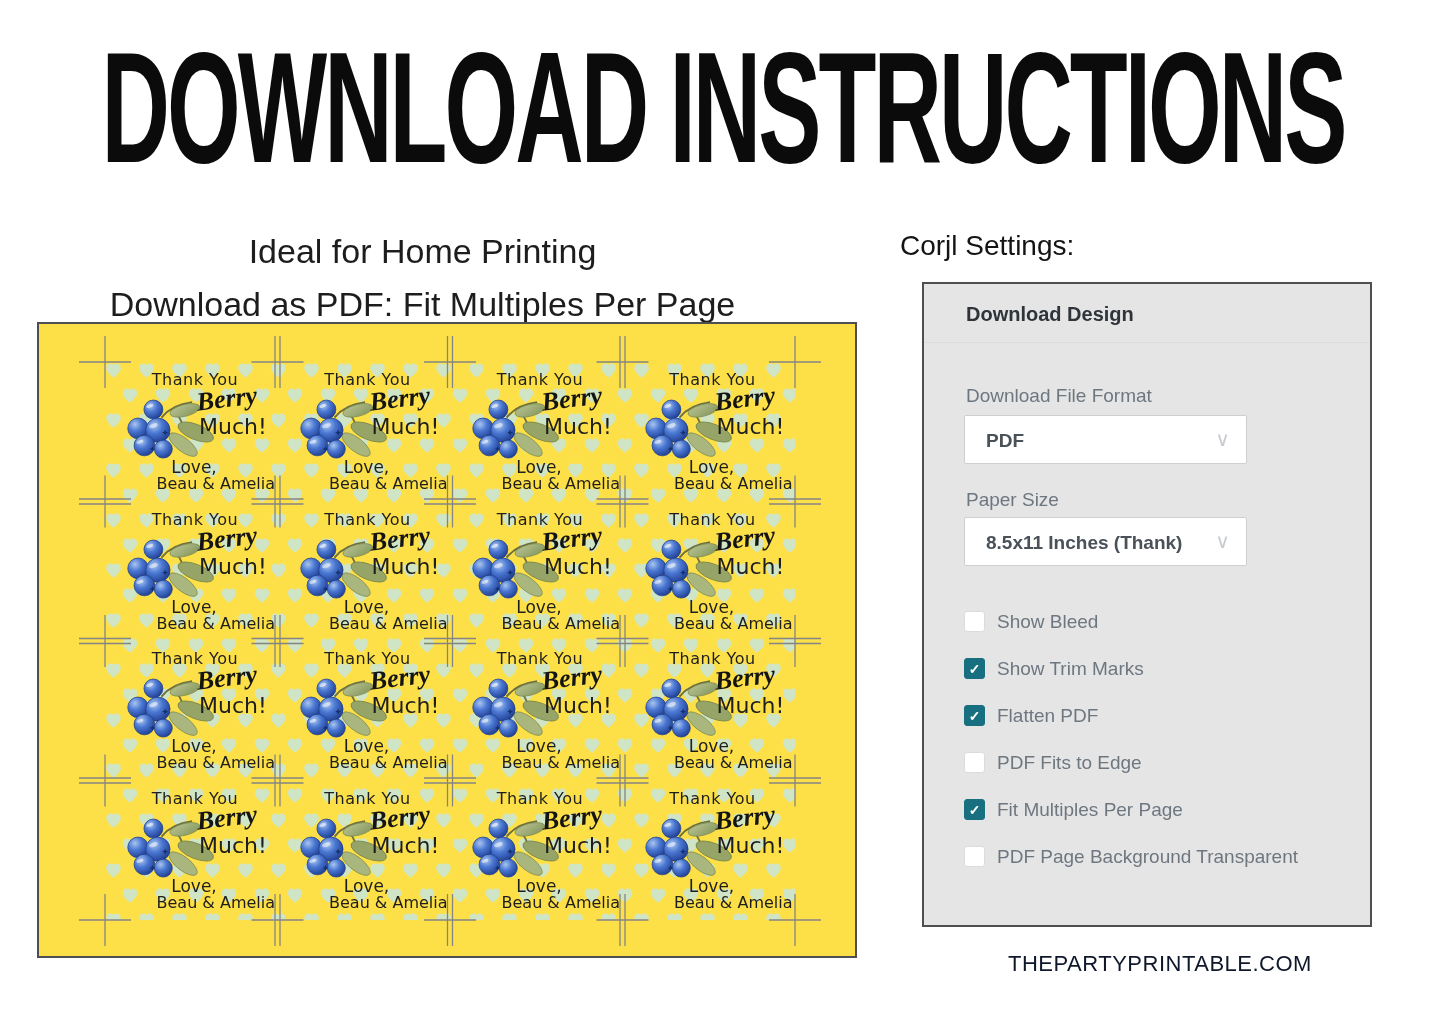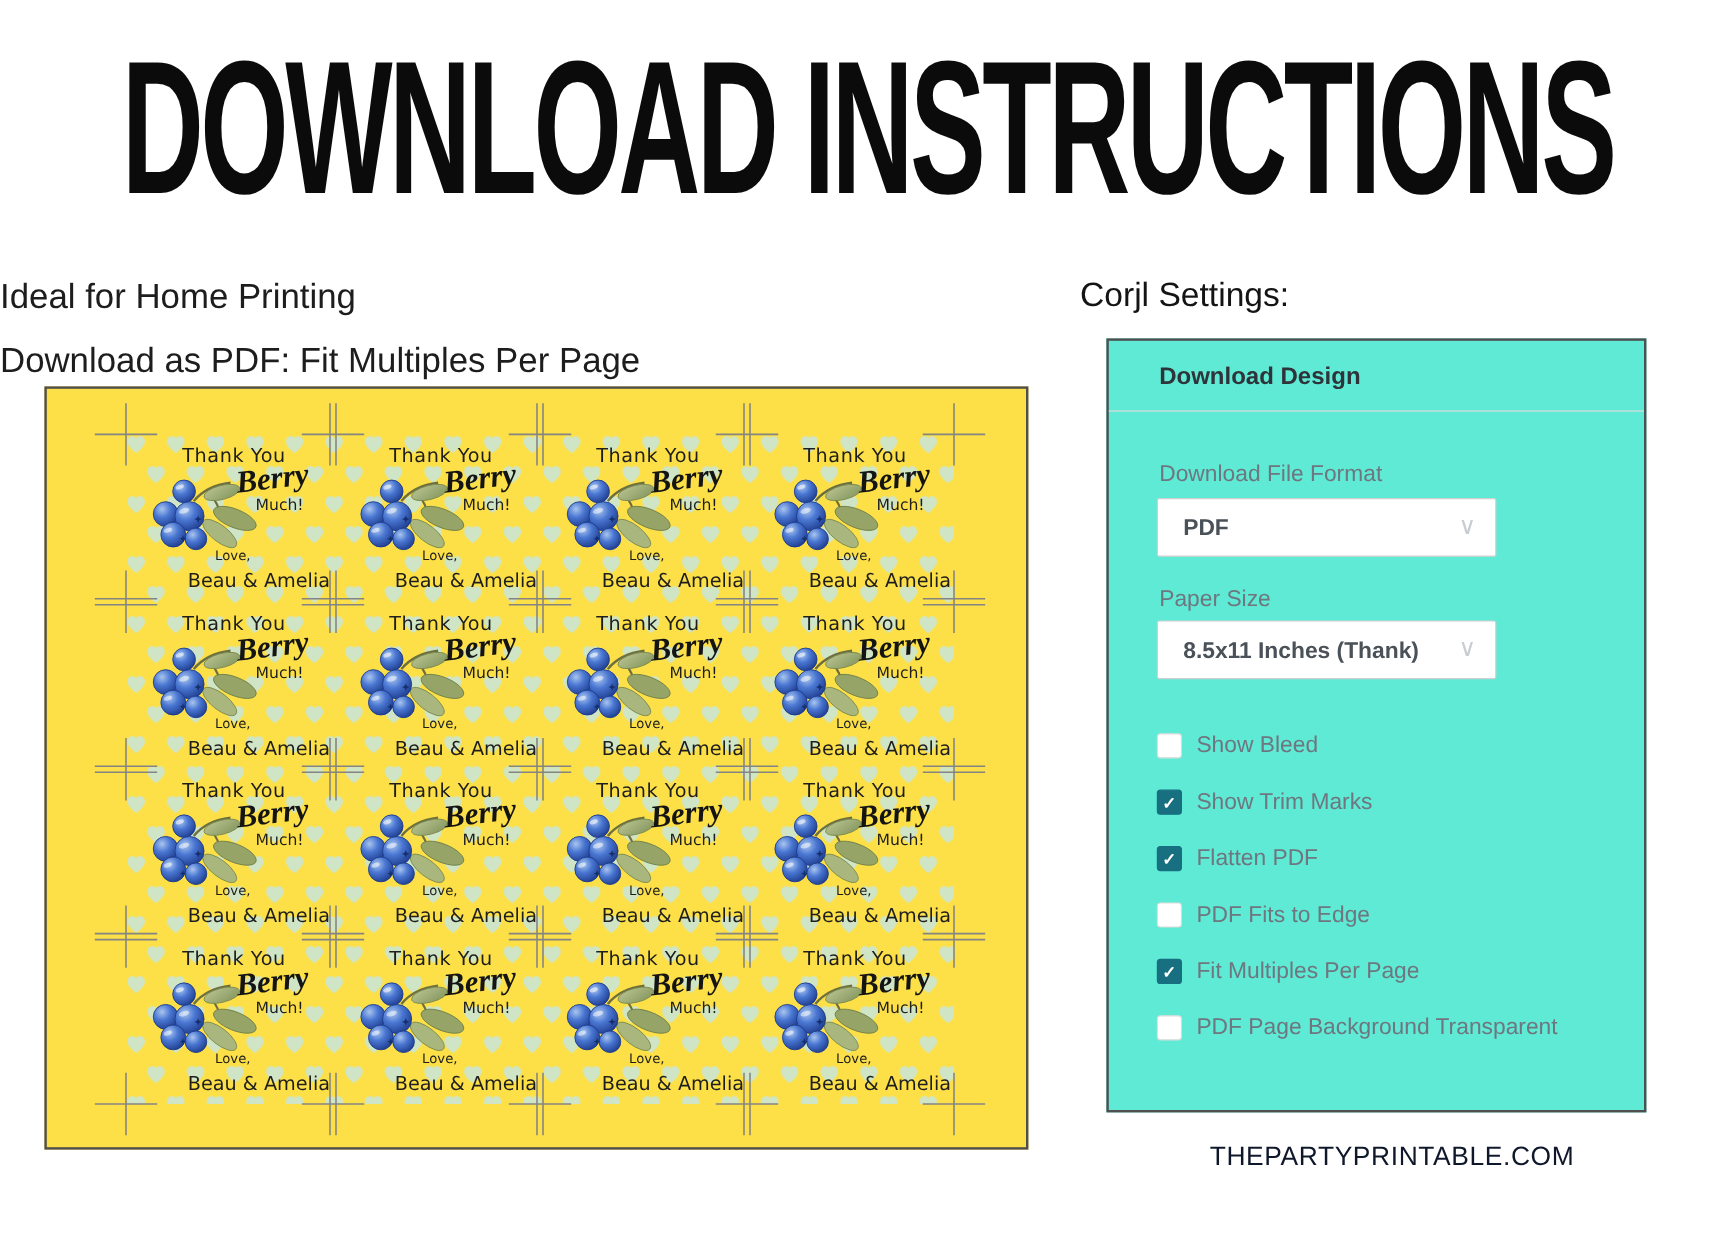--- a/index.html
+++ b/index.html
@@ -12,21 +12,21 @@
   
   .title {
     position:absolute; top:28px; left:50%;
     transform:translateX(-50%) scaleX(0.60);
     font-size:158px; line-height:1.0; font-weight:700;
     letter-spacing:-5px; white-space:nowrap; color:#0b0b0b;
     font-family:"Liberation Sans", sans-serif;
   }
 
   
-  .subtitle { position:absolute; left:0; width:845px; text-align:left; font-size:29px; color:#1d1d1d; }
+  .subtitle { position:absolute; left:0; width:845px; text-align:center; font-size:34px; color:#1d1d1d; }
   .subtitle.l1 { top:232px; }
   .subtitle.l2 { top:285px; }
 
   
   .preview-box {
     position:absolute; left:37px; top:322px; width:820px; height:636px;
     background:#fde047; border:2px solid #4f4f4f;
   }
   .pattern-area { position:absolute; left:66px; top:38px; width:690px; height:558px; }
   .pattern-area > svg.hearts { position:absolute; left:0; top:0; width:100%; height:100%; }
@@ -34,31 +34,31 @@
   .trim-svg { position:absolute; left:0; top:0; width:820px; height:636px; pointer-events:none; }
 
   
   .tag { position:absolute; width:172.5px; height:139.5px; font-family:"DejaVu Sans", sans-serif; color:#1e1e1e; }
   .tag .t-line1 { position:absolute; left:28px; top:8px;  width:124px; text-align:center; font-size:16px; letter-spacing:0.5px; }
   .tag .t-line2 {
     position:absolute; left:78px; top:22px; width:88px; text-align:center;
     font-family:"Liberation Serif", serif; font-style:italic; font-weight:700;
     font-size:26px; transform:rotate(-7deg); color:#141414;
   }
-  .tag .t-line3 { position:absolute; left:88px; top:52px; width:80px; text-align:center; font-size:13px; }
-  .tag .t-line4 { position:absolute; left:16px; top:95px;  width:146px; text-align:center; font-size:11px; }
+  .tag .t-line3 { position:absolute; left:88px; top:52px; width:80px; text-align:center; font-size:22px; }
+  .tag .t-line4 { position:absolute; left:16px; top:95px;  width:146px; text-align:center; font-size:17px; }
   .tag .t-line5 { position:absolute; left:4px;  top:112px; width:166px; text-align:right; font-size:16px; }
   .tag svg.berries { position:absolute; left:20px; top:34px; width:100px; height:72px; }
 
   
   .corjl-heading { position:absolute; left:900px; top:230px; width:500px; text-align:left; font-size:28px; color:#141414; }
 
   .settings-panel {
     position:absolute; left:922px; top:282px; width:450px; height:645px;
-    background:#5eead4; border:2px solid #4f4f4f;
+    background:#e5e5e5; border:2px solid #4f4f4f;
   }
   .panel-title { position:absolute; left:42px; top:19px; font-size:20px; font-weight:700; color:#2f343a; }
   .panel-divider { position:absolute; left:0; top:58px; width:100%; height:1px; background:#dddddd; }
   .field-label { position:absolute; left:42px; font-size:19px; color:#6e7780; }
   .label-format { top:101px; }
   .label-paper  { top:205px; }
   .select {
     position:absolute; left:40px; width:283px; height:49px;
     border:1px solid #cfcfcf; border-radius:2px; background:#fff;
   }

